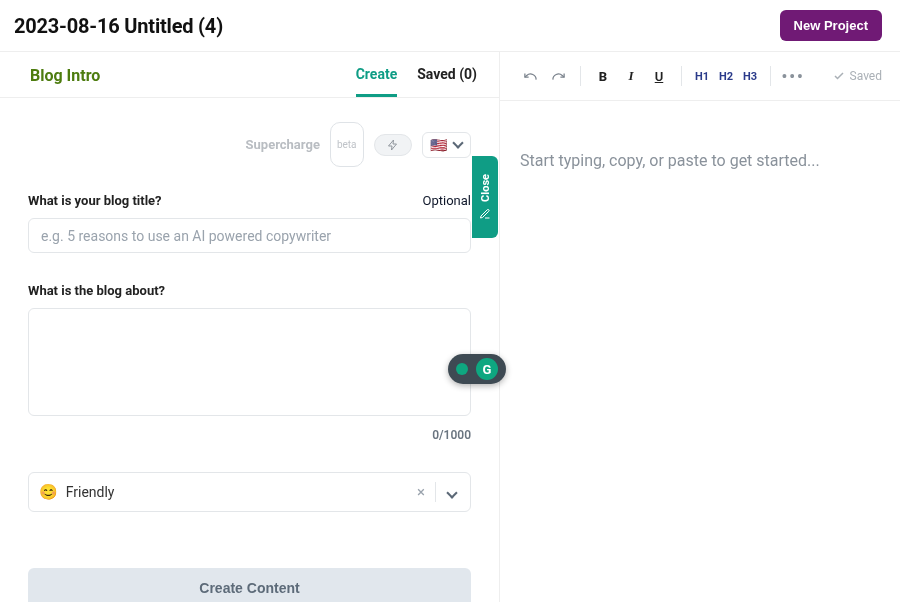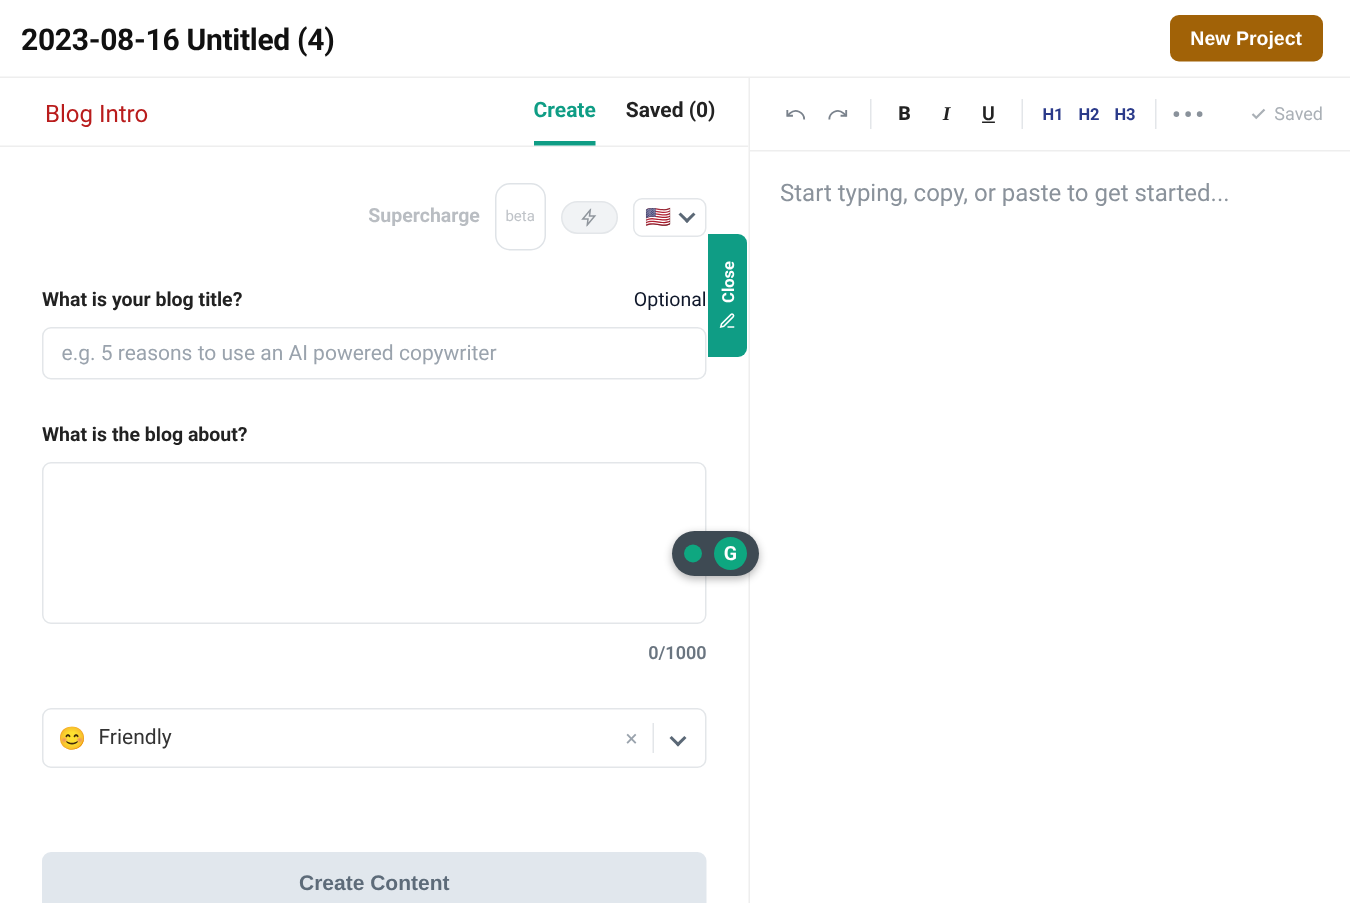--- a/index.html
+++ b/index.html
@@ -1,24 +1,24 @@
 <!DOCTYPE html>
 <html><head>
 <meta charset="utf-8">
 <style>
   * { box-sizing: border-box; margin: 0; padding: 0; }
   body { font-family: -apple-system, BlinkMacSystemFont, "Segoe UI", Roboto, Helvetica, Arial, sans-serif; color:#111; width:900px; height:602px; overflow:hidden; background:#fff; }
   .topbar { display:flex; align-items:center; justify-content:space-between; padding:10px 18px 10px 14px; border-bottom:1px solid #eee; }
   .title { font-size:20px; font-weight:700; letter-spacing:-0.2px; }
-  .new-proj { background:#a16207; color:#fff; border:none; border-radius:6px; padding:8px 14px; font-size:13px; font-weight:600; cursor:pointer; }
+  .new-proj { background:#701a75; color:#fff; border:none; border-radius:6px; padding:8px 14px; font-size:13px; font-weight:600; cursor:pointer; }
   .content { display:flex; height:calc(602px - 46px); }
   .left { width:500px; border-right:1px solid #eee; display:flex; flex-direction:column; overflow:hidden; }
   .right { flex:1; display:flex; flex-direction:column; }
   .tabs { display:flex; align-items:center; justify-content:space-between; padding:14px 22px 0 30px; border-bottom:1px solid #eee; }
-  .tabs-left { font-size:16px; font-weight:400; color:#b91c1c; padding-bottom:12px; }
+  .tabs-left { font-size:16px; font-weight:700; color:#4d7c0f; padding-bottom:12px; }
   .tabs-right { display:flex; gap:20px; }
   .tab { font-size:14px; font-weight:700; padding-bottom:12px; cursor:pointer; }
   .tab.active { color:#0f9d85; border-bottom:3px solid #0f9d85; }
   .tab.inactive { color:#222; }
   .form-wrap { padding:24px 28px 0 28px; overflow:auto; flex:1; }
   .super-row { display:flex; align-items:center; justify-content:flex-end; gap:10px; margin-bottom:26px; }
   .super-label { font-size:13px; font-weight:700; color:#b9bdc2; }
   .beta { font-size:10px; color:#bfc3c8; border:1px solid #dfe3e7; border-radius:10px; padding:16px 6px; }
   .toggle { width:38px; height:22px; border-radius:11px; background:#f1f3f5; border:1px solid #e3e6e9; position:relative; display:flex; align-items:center; justify-content:center; color:#90969d; cursor:pointer; }
   .toggle svg { width:12px; height:12px; }
@@ -49,21 +49,21 @@
   .editor-toolbar { display:flex; align-items:center; padding:12px 18px; gap:4px; border-bottom:1px solid #eee; }
   .tool-btn { width:24px; height:24px; display:flex; align-items:center; justify-content:center; color:#7a828c; cursor:pointer; border-radius:4px; }
   .tool-sep { width:1px; height:20px; background:#e3e6e9; margin:0 6px; }
   .h-btn { font-size:11px; font-weight:700; color:#2a3a8a; width:20px; text-align:center; cursor:pointer; }
   .b-btn { font-weight:800; font-size:13px; color:#222; }
   .i-btn { font-style:italic; font-weight:600; font-size:13px; color:#222; font-family: Georgia, serif; }
   .u-btn { text-decoration:underline; font-weight:600; font-size:13px; color:#222; }
   .more-dots { letter-spacing:2px; font-weight:700; color:#8a929b; }
   .saved-indicator { margin-left:auto; display:flex; align-items:center; gap:5px; color:#aab0b6; font-size:12px; }
   .editor-area { flex:1; padding:18px 20px; }
-  .editor-placeholder { color:#8a929b; font-size:16px; }
+  .editor-placeholder { color:#8a929b; font-size:16px;margin-top:32px; }
   .grammarly { position:absolute; top:354px; left:448px; width:58px; height:30px; border-radius:15px; background:#3e4a53; display:flex; align-items:center; justify-content:space-around; padding:0 4px; box-shadow:0 2px 6px rgba(0,0,0,0.3); cursor:pointer; }
   .grammarly .circle { width:22px; height:22px; border-radius:50%; background:#0ea780; display:flex; align-items:center; justify-content:center; color:#fff; font-weight:700; font-size:13px; }
   .grammarly .star { width:12px; height:12px; background:#0ea780; border-radius:50%; position:relative; }
 </style>
 </head>
 <body>
 
 <div class="topbar">
   <div class="title">2023-08-16 Untitled (4)</div>
   <button class="new-proj">New Project</button>

